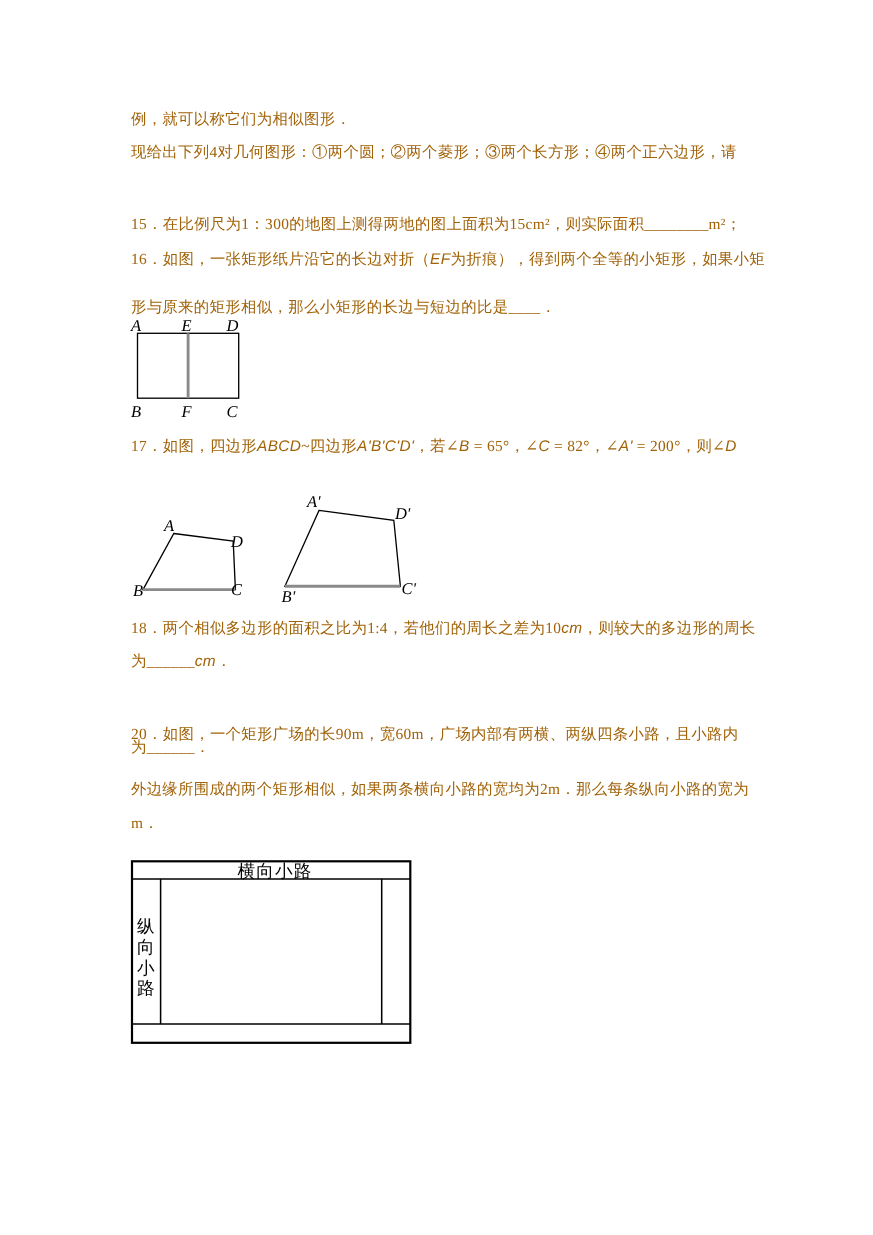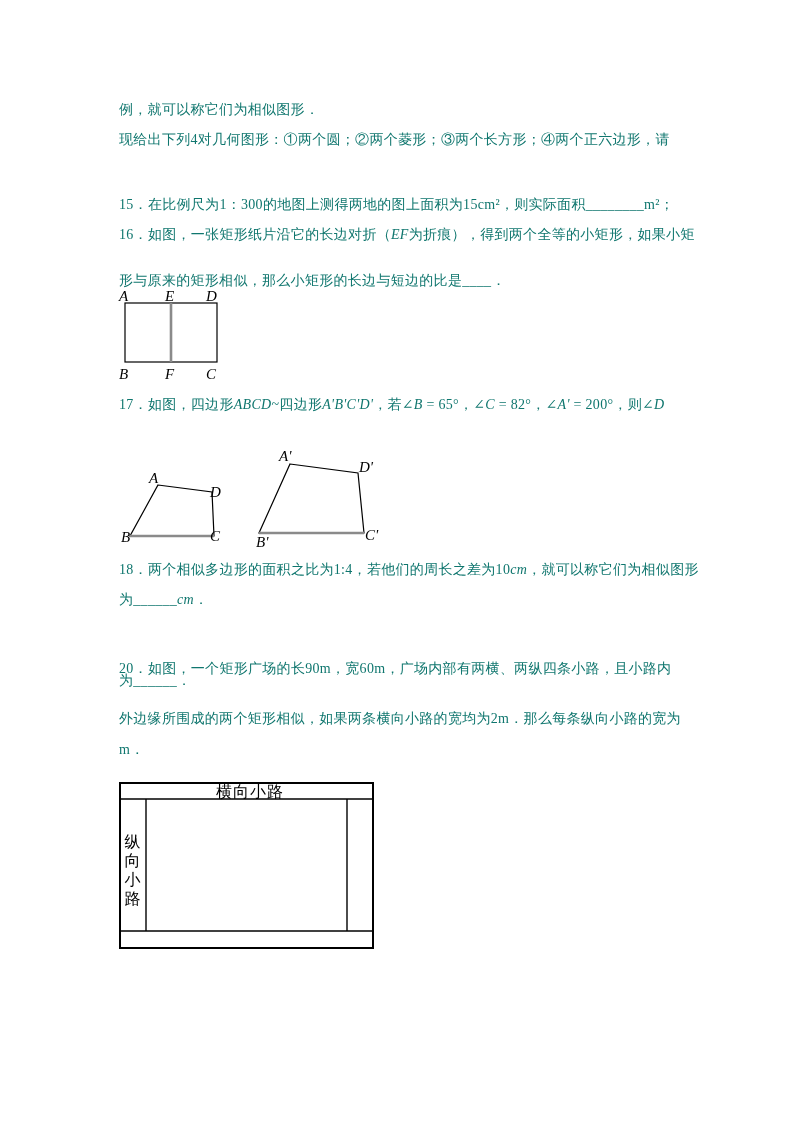--- a/index.html
+++ b/index.html
@@ -1,36 +1,36 @@
 <!DOCTYPE html>
 <html><head>
 <meta charset="utf-8">
 <style>
   html, body { margin: 0; padding: 0; background: #ffffff; }
   .page {
     position: relative;
     width: 728px;
     height: 1123px;
     background: #ffffff;
-    color: #0f766e;
+    color: #a16207;
     font-family: "Liberation Serif", "DejaVu Serif", serif;
     overflow: hidden;
   }
   .line {
     position: absolute;
     left: 119px;
     width: 560px;
     font-size: 14px;
     line-height: 18px;
     letter-spacing: 0.3px;
     white-space: nowrap;
   }
   .math {
     font-style: italic;
-    font-family: Liberation Serif, serif;
+    font-family: Liberation Sans, sans-serif;
   }
   svg { position: absolute; overflow: visible; }
   .shape { fill: none; stroke: #000000; stroke-width: 1.2; }
   .thickgray { stroke: #8a8a8a; stroke-width: 2.6; fill: none; }
   .thin { stroke: #000000; stroke-width: 1.4; fill: none; }
   .outer { fill: none; stroke: #000000; stroke-width: 2; }
   .fl {
     font-family: "Liberation Serif", "DejaVu Serif", serif;
     font-style: italic;
     font-size: 15px;
@@ -93,21 +93,21 @@
 
     <polygon class="shape" points="180,19 248,28 254,88 149,88"></polygon>
     <line class="thickgray" x1="149" y1="88" x2="254" y2="88"></line>
     <text class="fl" x="169" y="16">A'</text>
     <text class="fl" x="249" y="27">D'</text>
     <text class="fl" x="146" y="102">B'</text>
     <text class="fl" x="255" y="95">C'</text>
   </svg>
 
   <div class="line" style="top:561px">
-    <span>18．两个相似多边形的面积之比为1:4，若他们的周长之差为10</span><span class="math">cm</span><span>，就可以称它们为相似图形</span>
+    <span>18．两个相似多边形的面积之比为1:4，若他们的周长之差为10</span><span class="math">cm</span><span>，则较大的多边形的周长</span>
   </div>
   <div class="line" style="top:591px">
     <span>为______</span><span class="math">cm</span><span>．</span>
   </div>
 
   <div class="line" style="top:672px">
     <span>为______．</span>
   </div>
 
   <div class="line" style="top:660px">

